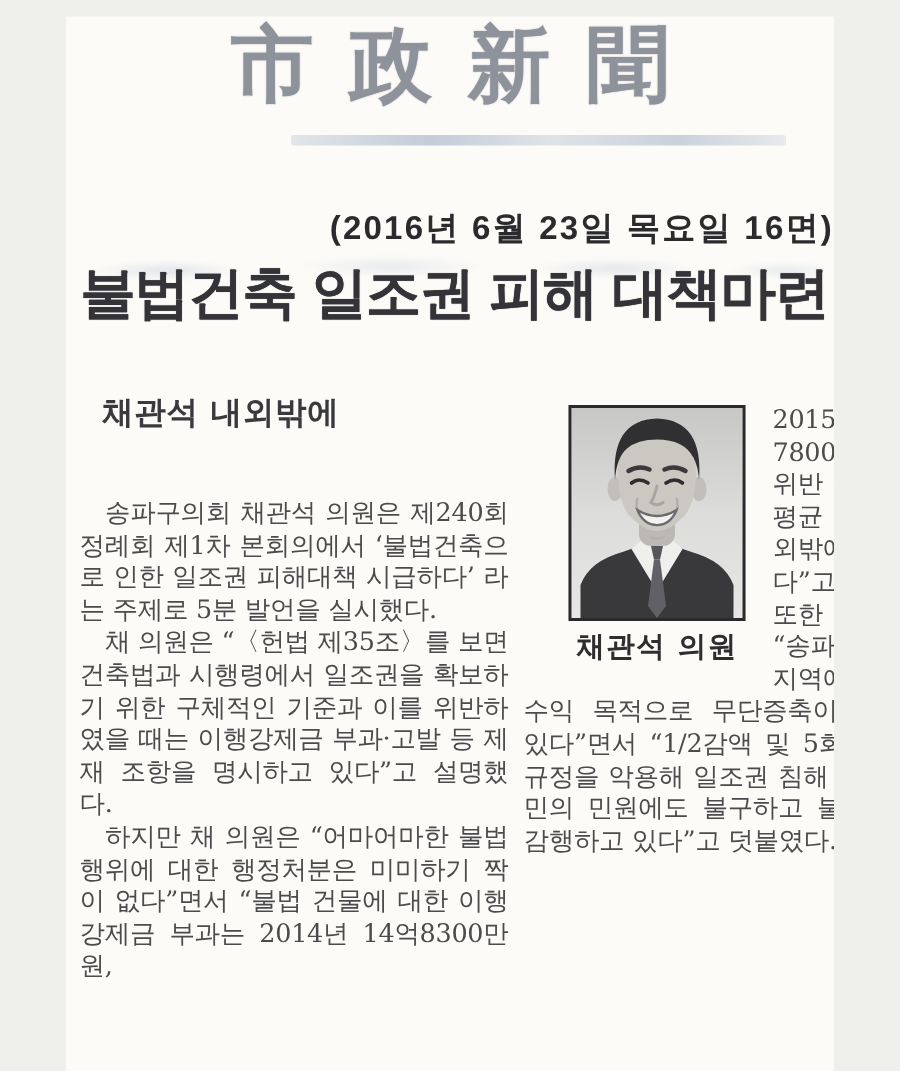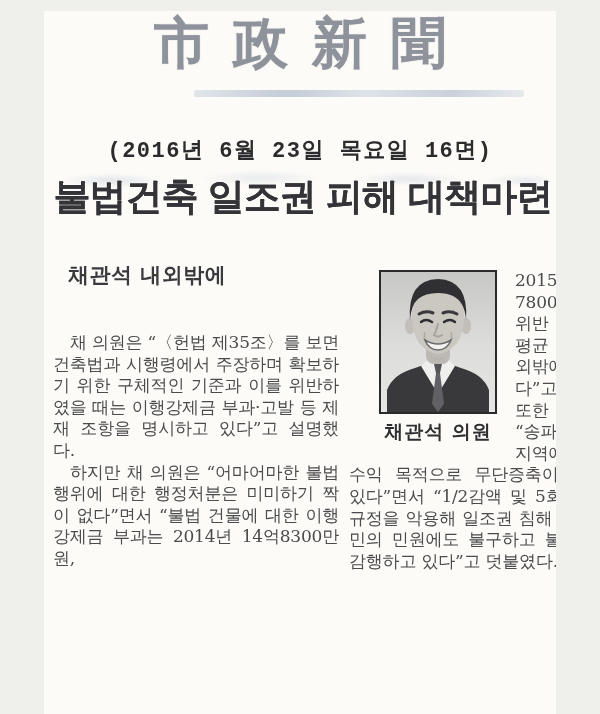--- a/index.html
+++ b/index.html
@@ -28,22 +28,22 @@
   .ghost{
     position:absolute;top:149px;left:8px;right:8px;height:34px;pointer-events:none;
     background:
       radial-gradient(70px 10px at 12% 60%,rgba(168,182,204,.30),transparent 70%),
       radial-gradient(90px 11px at 42% 52%,rgba(168,182,204,.22),transparent 70%),
       radial-gradient(80px 10px at 72% 56%,rgba(168,182,204,.27),transparent 70%),
       radial-gradient(55px 9px at 95% 60%,rgba(168,182,204,.22),transparent 70%);
     filter:blur(1px);
   }
   .dateline{
-    position:absolute;top:130px;left:0;right:0;text-align:center;
-    font-family:Liberation Mono, monospace;font-weight:bold;
+    position:absolute;top:130px;left:0;right:0;text-align:right;
+    font-family:Liberation Sans, sans-serif;font-weight:bold;
     font-size:22px;line-height:1;color:#2b2b2e;letter-spacing:1.5px;
   }
   .headline{
     position:absolute;top:162px;left:6px;width:588px;margin:0;
     text-align:center;white-space:nowrap;overflow:hidden;
     font-family:Liberation Serif, serif;font-weight:bold;
     font-size:37px;line-height:1.3;color:#343438;
     letter-spacing:-1px;word-spacing:2px;
     text-shadow:0 0 .5px #343438;
   }
@@ -82,21 +82,22 @@
 
   <div class="masthead">市政新聞</div>
   <div class="masthead-rule"></div>
   <div class="ghost"></div>
 
   <div class="dateline">(2016년 6월 23일 목요일 16면)</div>
   <h1 class="headline">불법건축 일조권 피해 대책마련 시급</h1>
   <div class="byline">채관석 내외밖에</div>
 
   <div class="col col-left">
-    <p class="para indent">채 의원은 “〈헌법 제35조〉를 보면 건축법과 시행령에서 주장하며 확보하기 위한 구체적인 기준과 이를 위반하였을 때는 이행강제금 부과·고발 등 제재 조항을 명시하고 있다”고 설명했다.</p>
+    <p class="para indent">송파구의회 채관석 의원은 제240회 정례회 제1차 본회의에서 ‘불법건축으로 인한 일조권 피해대책 시급하다’ 라는 주제로 5분 발언을 실시했다.</p>
+    <p class="para indent">채 의원은 “〈헌법 제35조〉를 보면 건축법과 시행령에서 일조권을 확보하기 위한 구체적인 기준과 이를 위반하였을 때는 이행강제금 부과·고발 등 제재 조항을 명시하고 있다”고 설명했다.</p>
     <p class="para indent">하지만 채 의원은 “어마어마한 불법행위에 대한 행정처분은 미미하기 짝이 없다”면서 “불법 건물에 대한 이행강제금 부과는 2014년 14억8300만원,</p>
   </div>
 
   <div class="col col-right">
     <div class="photo-box">
       <div class="photo-frame">
         <svg viewBox="0 0 114 140" width="114" height="140">
           <defs>
             <linearGradient id="pbg" x1="0" y1="0" x2="0" y2="1">
               <stop offset="0" stop-color="#c7c7c5"></stop>

